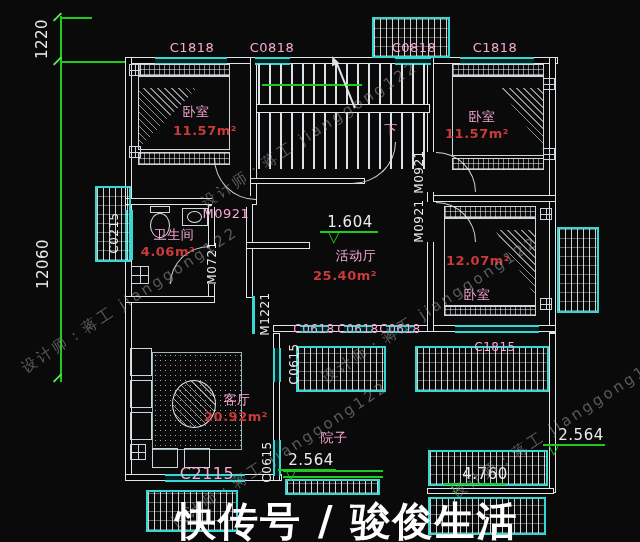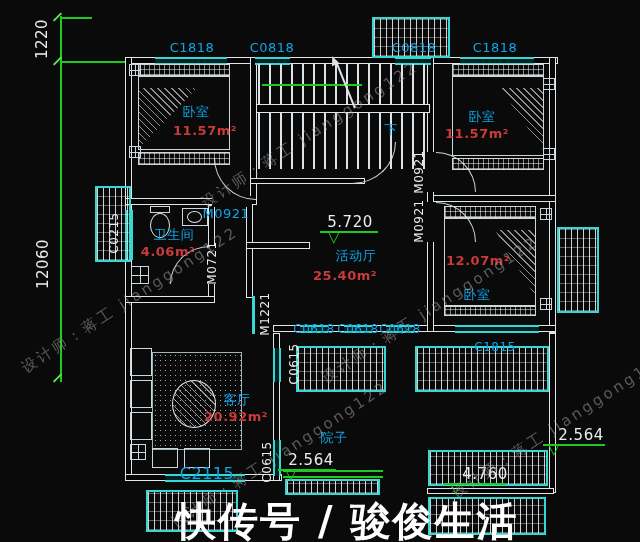--- a/index.html
+++ b/index.html
@@ -14,21 +14,21 @@
   .win-h{position:absolute;height:4px;border-top:2px solid var(--cyan);border-bottom:2px solid var(--cyan);background:#032020;}
   .win-v{position:absolute;width:4px;border-left:2px solid var(--cyan);border-right:2px solid var(--cyan);background:#032020;}
   .rail{position:absolute;border:2px solid var(--cyan);box-sizing:border-box;
         background:repeating-linear-gradient(90deg,rgba(255,255,255,.8) 0 1px,transparent 1px 6px),
                    repeating-linear-gradient(0deg,rgba(255,255,255,.35) 0 1px,transparent 1px 9px);}
   .h{position:absolute;border:1px solid #cdd6da;box-sizing:border-box;
      background:repeating-linear-gradient(0deg,rgba(255,255,255,.5) 0 1px,transparent 1px 5px),
                 repeating-linear-gradient(90deg,rgba(255,255,255,.5) 0 1px,transparent 1px 5px);}
   .box{position:absolute;border:1px solid #cdd6da;box-sizing:border-box;}
   .treads{position:absolute;background:repeating-linear-gradient(90deg,#dde3e6 0 1.5px,transparent 1.5px 11px);}
-  .lbl{position:absolute;color:#0ea5e9;font-size:12px;letter-spacing:.5px;white-space:nowrap;
+  .lbl{position:absolute;color:#f9a8d4;font-size:12px;letter-spacing:.5px;white-space:nowrap;
        transform:translate(-50%,-50%);}
   .vlbl{position:absolute;color:#e8edf0;font-size:12px;letter-spacing:.5px;white-space:nowrap;
         transform:translate(-50%,-50%) rotate(-90deg);}
   .cn{font-size:13px;}
   .area{color:var(--red);font-weight:700;font-size:13px;}
   .dim{font-size:15px;color:#e8edf0;}
   .gl{position:absolute;background:var(--green);height:1.5px;}
   .gvl{position:absolute;background:var(--green);width:1.5px;}
   .tick{position:absolute;width:11px;height:2px;background:#59e659;transform:rotate(-45deg);}
   .tri{position:absolute;color:var(--green);font-size:15px;line-height:1;}
@@ -157,21 +157,21 @@
 
   <div class="rug" style="left:152px;top:352px;width:88px;height:96px"></div>
   <div class="ell tribl" style="left:172px;top:380px;width:44px;height:48px;border:1.3px solid #dfe5e8"></div>
   <div class="box" style="left:130px;top:348px;width:22px;height:28px"></div>
   <div class="box" style="left:130px;top:380px;width:22px;height:28px"></div>
   <div class="box" style="left:130px;top:412px;width:22px;height:28px"></div>
   <div class="cross" style="left:130px;top:444px;width:16px;height:16px"></div>
   <div class="box" style="left:152px;top:448px;width:26px;height:20px"></div>
   <div class="box" style="left:184px;top:448px;width:26px;height:20px"></div>
 
-  <span class="lbl dim" style="left:350px;top:222px">5.720</span>
+  <span class="lbl dim" style="left:350px;top:222px">1.604</span>
   <div class="gl" style="left:320px;top:231px;width:58px"></div>
   <span class="tri" style="left:328px;top:230px">▽</span>
 
   <span class="lbl dim" style="left:311px;top:460px">2.564</span>
   <div class="gl" style="left:278px;top:469px;width:58px"></div>
   <span class="tri" style="left:285px;top:467px">▽</span>
 
   <span class="lbl dim" style="left:581px;top:435px">2.564</span>
   <div class="gl" style="left:543px;top:444px;width:62px"></div>
   <span class="tri" style="left:548px;top:442px">▽</span>

